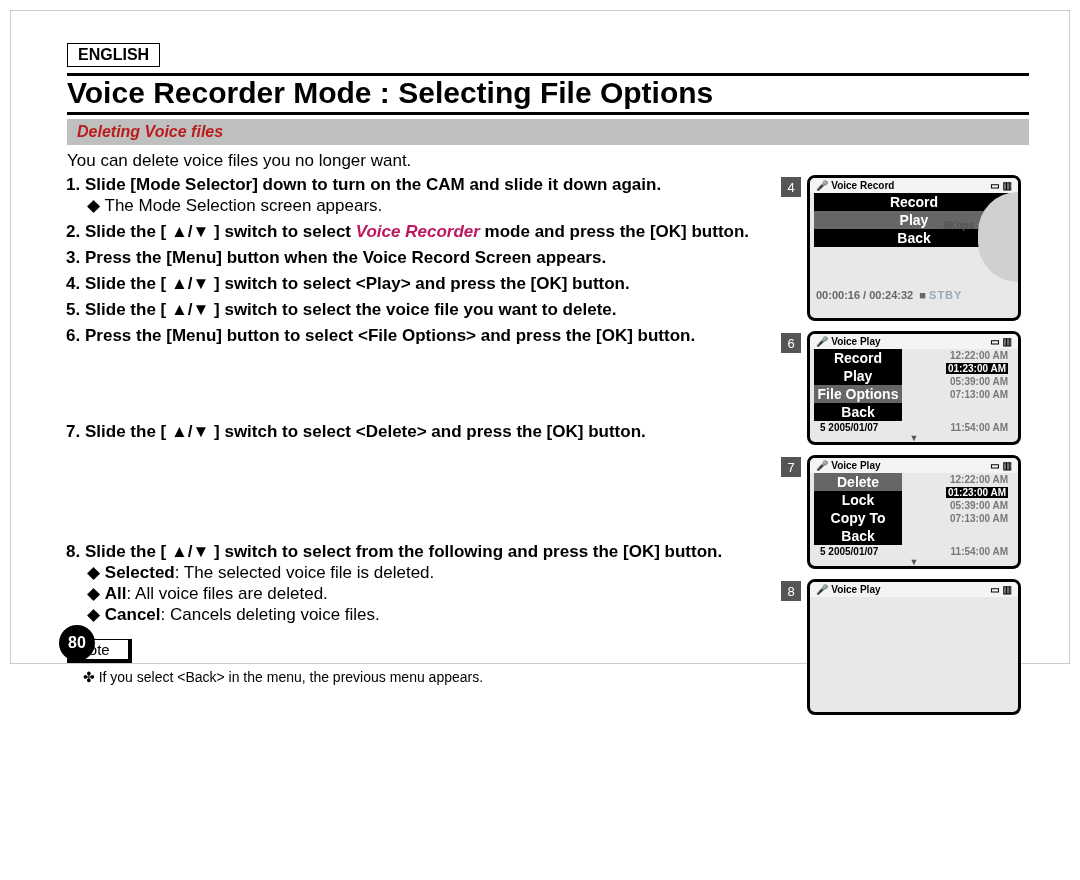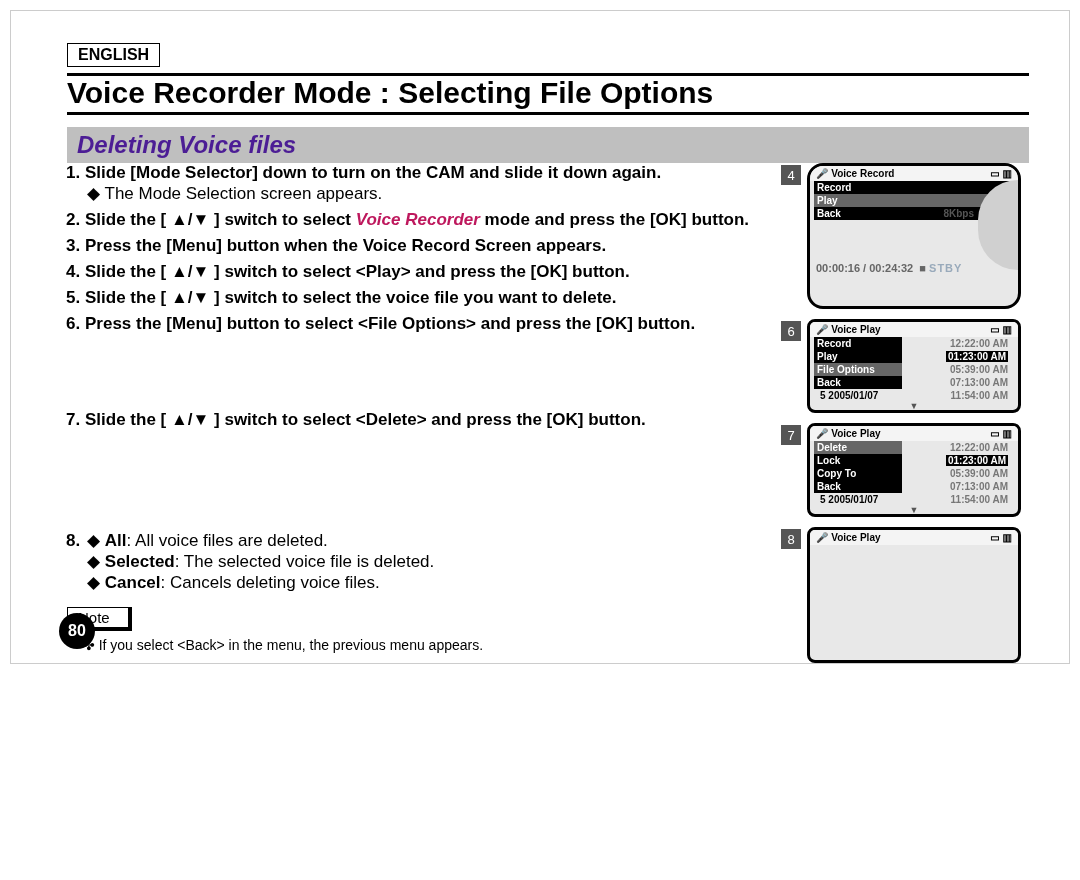--- a/index.html
+++ b/index.html
@@ -32,26 +32,26 @@
   .title-bar {
     border-top: 3px solid #000;
     border-bottom: 3px solid #000;
     padding: 0 0 2px 0;
     font-size: 30px;
     font-weight: bold;
     margin-bottom: 0;
   }
   .section-bar {
     background: #bfbfbf;
-    color: #4c1d95;
-    font-size: 24px;
+    color: #b91c1c;
+    font-size: 16px;
     font-weight: bold;
     font-style: italic;
     padding: 4px 10px;
-    margin-top: 12px;
+    margin-top: 4px;
   }
   .intro {
     font-size: 17px;
     margin: 6px 0 4px 0;
   }
   .main-flex {
     display: flex;
     gap: 24px;
   }
   .steps-col {
@@ -94,21 +94,21 @@
   .note-text {
     font-size: 14px;
     margin-left: 16px;
     margin-top: 6px;
   }
   .note-text::before {
     content: "✤ ";
   }
   .page-num {
     position: absolute;
-    bottom: 14px;
+    bottom: 2px;
     left: 48px;
     width: 36px;
     height: 36px;
     background: #000;
     color: #fff;
     border-radius: 50%;
     font-weight: bold;
     font-size: 16px;
     display: flex;
     align-items: center;
@@ -160,21 +160,22 @@
     font-size: 10px;
   }
   .shot .menu {
     background: #000;
     color: #fff;
     margin: 0 4px;
   }
   .shot .menu .mrow {
     padding: 1px 3px;
     font-weight: bold;
-    font-size: 10px;
+    font-size: 14px;
+    text-align: center;
   }
   .shot .menu .mrow.sel {
     background: #666;
   }
   .shot .rows {
     margin: 0 4px;
   }
   .shot .rows .r {
     display: flex;
     justify-content: space-between;
@@ -240,20 +241,21 @@
     text-align:center;
   }
 </style>
 </head>
 <body>
 
 <div class="page">
   <div class="lang-tag">ENGLISH</div>
   <div class="title-bar">Voice Recorder Mode : Selecting File Options</div>
   <div class="section-bar">Deleting Voice files</div>
+  <div class="intro">You can delete voice files you no longer want.</div>
 
   <div class="main-flex">
     <div class="steps-col">
       <ol class="steps">
         <li>
           <span>Slide [Mode Selector] down to turn on the CAM and slide it down again.</span>
           <div class="sub diamond">The Mode Selection screen appears.</div>
         </li>
         <li>
           <span>Slide the [ ▲/▼ ] switch to select </span><span class="greyit">Voice Recorder</span><span> mode and press the [OK] button.</span>
@@ -262,37 +264,38 @@
         <li><span>Slide the [ ▲/▼ ] switch to select &lt;Play&gt; and press the [OK] button.</span></li>
         <li><span>Slide the [ ▲/▼ ] switch to select the voice file you want to delete.</span></li>
         <li>
           <span>Press the [Menu] button to select &lt;File Options&gt; and press the [OK] button.</span>
         </li>
         <div class="stepgap"></div>
         <li><span>Slide the [ ▲/▼ ] switch to select &lt;Delete&gt; and press the [OK] button.</span></li>
         <div class="stepgap"></div>
         <div class="stepgap2"></div>
         <li>
+          <span>Slide the [ ▲/▼ ] switch to select from the following and press the [OK] button.</span>
+          <div class="sub diamond"><b>Selected</b><span>: The selected voice file is deleted.</span></div>
           <div class="sub diamond"><b>All</b><span>: All voice files are deleted.</span></div>
-          <div class="sub diamond"><b>Selected</b><span>: The selected voice file is deleted.</span></div>
           <div class="sub diamond"><b>Cancel</b><span>: Cancels deleting voice files.</span></div>
         </li>
       </ol>
 
       <div class="note-box">
         <div class="note-label">Note</div>
         <div class="note-text">If you select &lt;Back&gt; in the menu, the previous menu appears.</div>
       </div>
     </div>
 
     <div class="shots-col">
 
       <div class="shot-wrap">
         <div class="shot-num">4</div>
-        <div class="shot" style="height:140px;border-radius:16px;">
+        <div class="shot" style="height:140px;">
           <div class="head-illust"></div>
           <div class="hdr">
             <span><span class="ico">🎤</span> <span>Voice Record</span></span>
             <span class="ico">▭ ▥</span>
           </div>
           <div class="menu">
             <div class="mrow">Record</div>
             <div class="mrow sel">Play</div>
             <div class="mrow">Back</div>
           </div>

